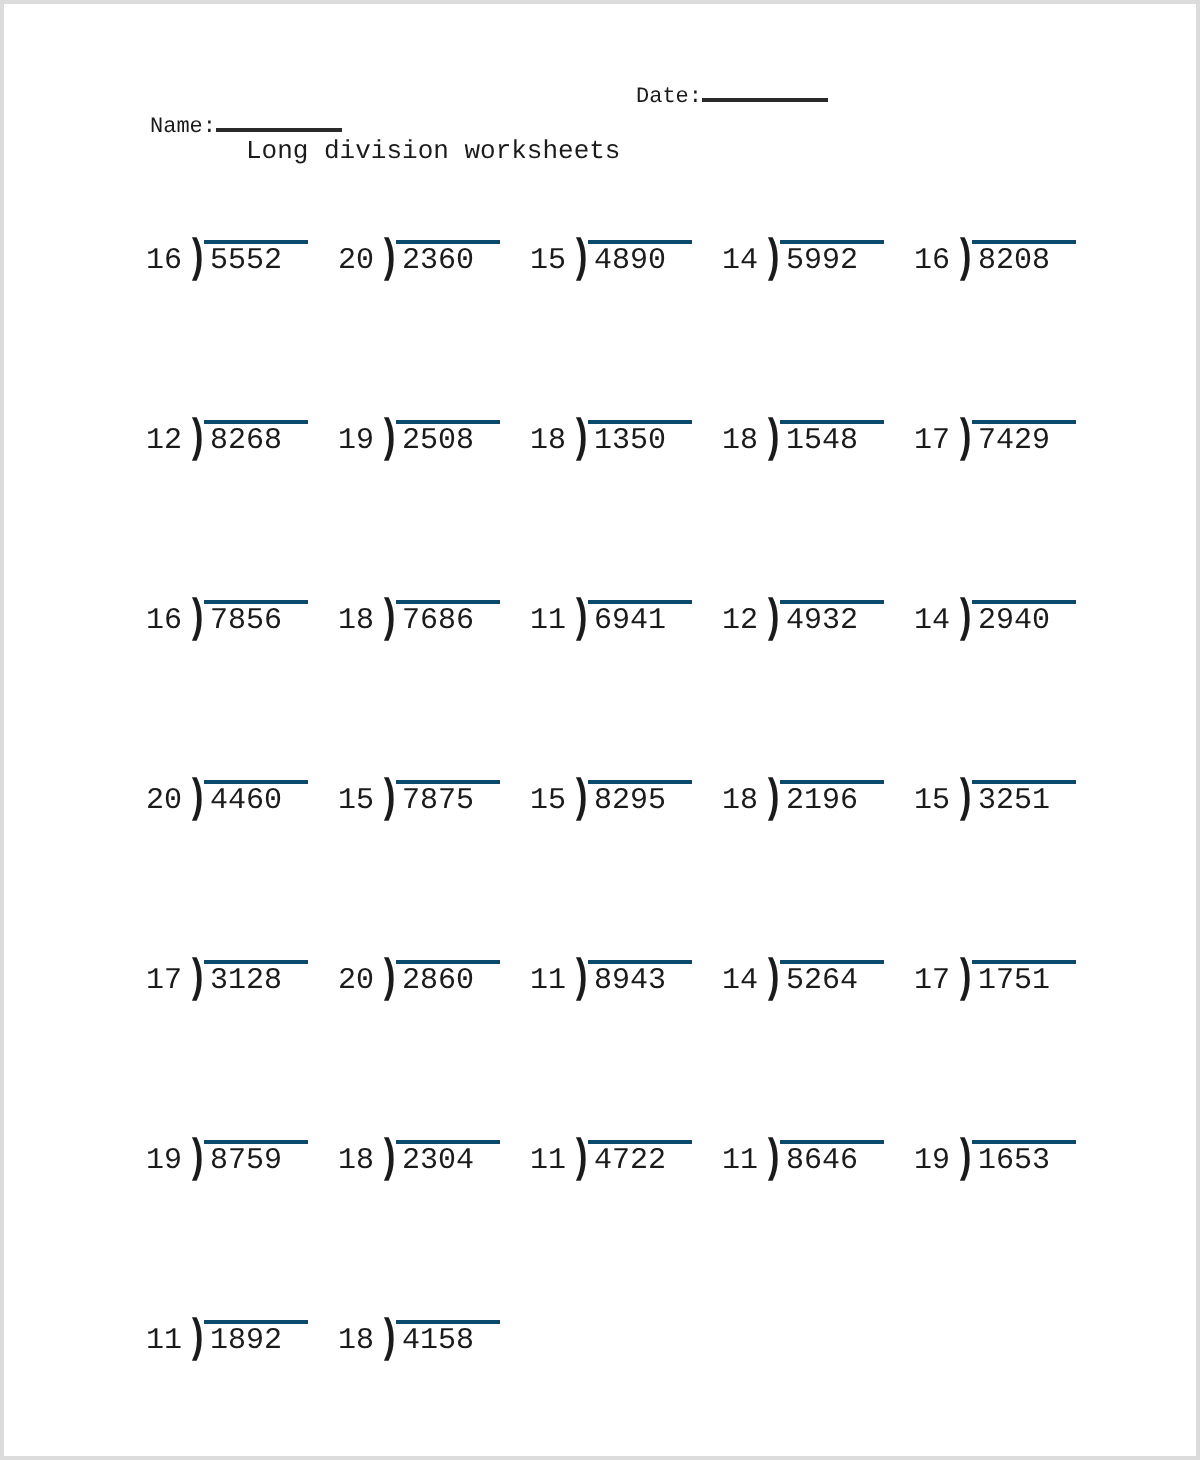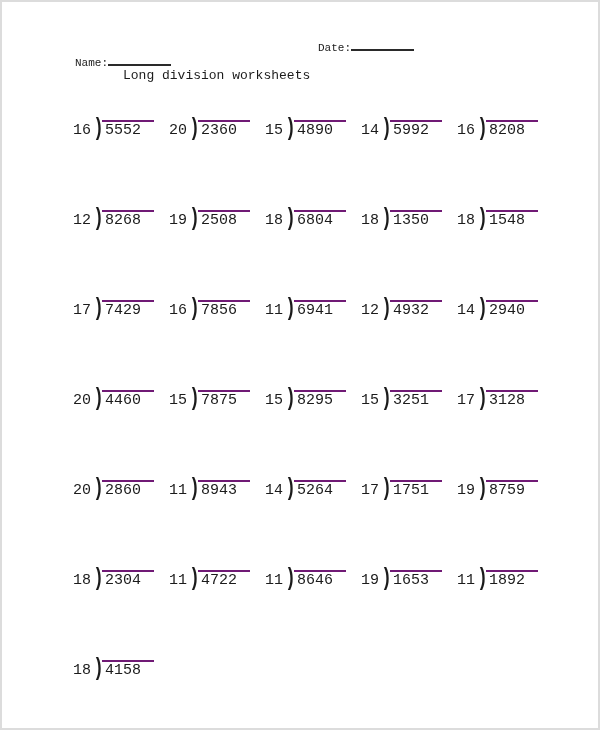--- a/index.html
+++ b/index.html
@@ -67,21 +67,21 @@
     display: inline-block;
     font-size: 15px;
     transform: scaleY(1.55) scaleX(1.15);
     transform-origin: 50% 58%;
     margin-left: 3px;
     margin-right: -1px;
     font-weight: bold;
   }
   .dividend {
     display: inline-block;
-    border-top: 2px solid #701a75;
+    border-top: 2px solid #0c4a6e;
     padding: 1px 13px 0 3px;
   }
 </style>
 </head>
 <body>
 
 <div class="page">
 
   <div class="name-row">
     <span>Name:</span><span class="blank-line"></span>
@@ -116,40 +116,40 @@
 
 
   <div class="problem">
     <span class="divisor">12</span><span class="paren">)</span><span class="dividend">8268</span>
   </div>
 
   <div class="problem">
     <span class="divisor">19</span><span class="paren">)</span><span class="dividend">2508</span>
   </div>
 
-  <div class="problem">
-    <span class="divisor">18</span><span class="paren">)</span><span class="dividend">6804</span>
-  </div>
 
   <div class="problem">
     <span class="divisor">18</span><span class="paren">)</span><span class="dividend">1350</span>
   </div>
 
   <div class="problem">
     <span class="divisor">18</span><span class="paren">)</span><span class="dividend">1548</span>
   </div>
 
   <div class="problem">
     <span class="divisor">17</span><span class="paren">)</span><span class="dividend">7429</span>
   </div>
 
   <div class="problem">
     <span class="divisor">16</span><span class="paren">)</span><span class="dividend">7856</span>
   </div>
 
+  <div class="problem">
+    <span class="divisor">18</span><span class="paren">)</span><span class="dividend">7686</span>
+  </div>
 
   <div class="problem">
     <span class="divisor">11</span><span class="paren">)</span><span class="dividend">6941</span>
   </div>
 
   <div class="problem">
     <span class="divisor">12</span><span class="paren">)</span><span class="dividend">4932</span>
   </div>
 
   <div class="problem">
@@ -161,20 +161,23 @@
   </div>
 
   <div class="problem">
     <span class="divisor">15</span><span class="paren">)</span><span class="dividend">7875</span>
   </div>
 
   <div class="problem">
     <span class="divisor">15</span><span class="paren">)</span><span class="dividend">8295</span>
   </div>
 
+  <div class="problem">
+    <span class="divisor">18</span><span class="paren">)</span><span class="dividend">2196</span>
+  </div>
 
   <div class="problem">
     <span class="divisor">15</span><span class="paren">)</span><span class="dividend">3251</span>
   </div>
 
   <div class="problem">
     <span class="divisor">17</span><span class="paren">)</span><span class="dividend">3128</span>
   </div>
 
   <div class="problem">

